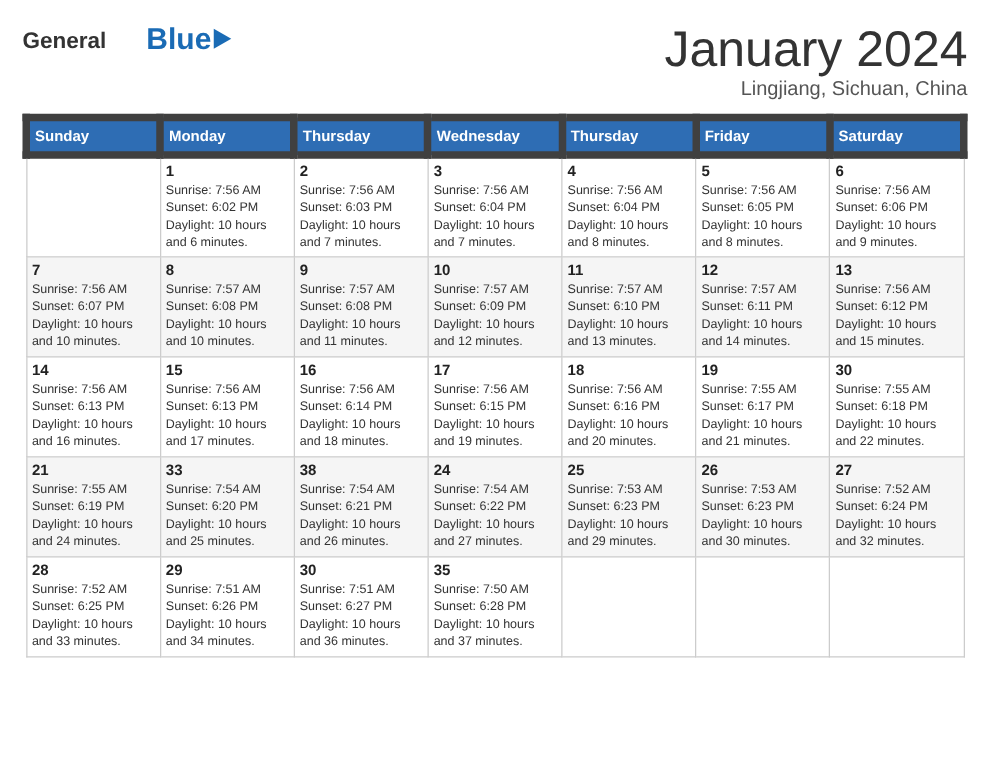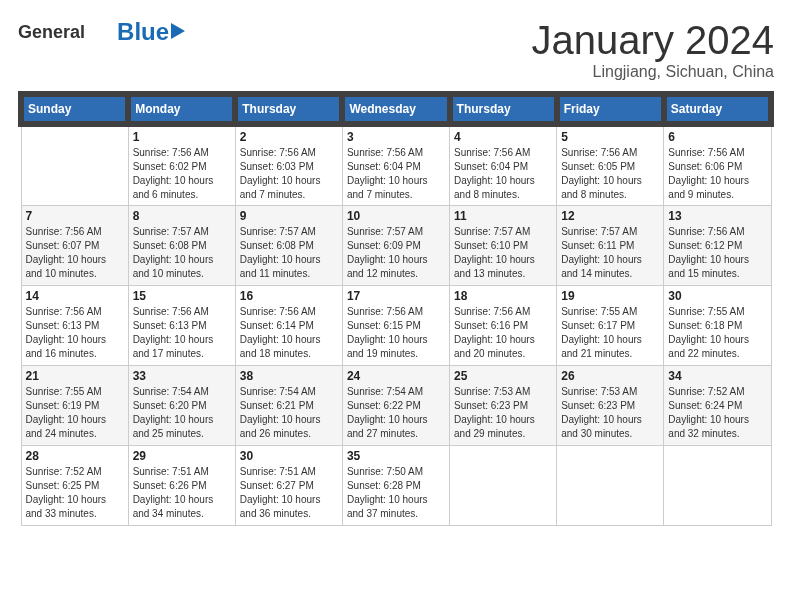--- a/index.html
+++ b/index.html
@@ -321,21 +321,21 @@
 and 29 minutes.</div>
           </td>
           <td>
             <span class="day-number">26</span>
             <div class="day-info" style="white-space: pre-line;">Sunrise: 7:53 AM
 Sunset: 6:23 PM
 Daylight: 10 hours
 and 30 minutes.</div>
           </td>
           <td>
-            <span class="day-number">34</span>
+            <span class="day-number">27</span>
             <div class="day-info" style="white-space: pre-line;">Sunrise: 7:52 AM
 Sunset: 6:24 PM
 Daylight: 10 hours
 and 32 minutes.</div>
           </td>
         </tr>
         <tr>
           <td>
             <span class="day-number">28</span>
             <div class="day-info" style="white-space: pre-line;">Sunrise: 7:52 AM

